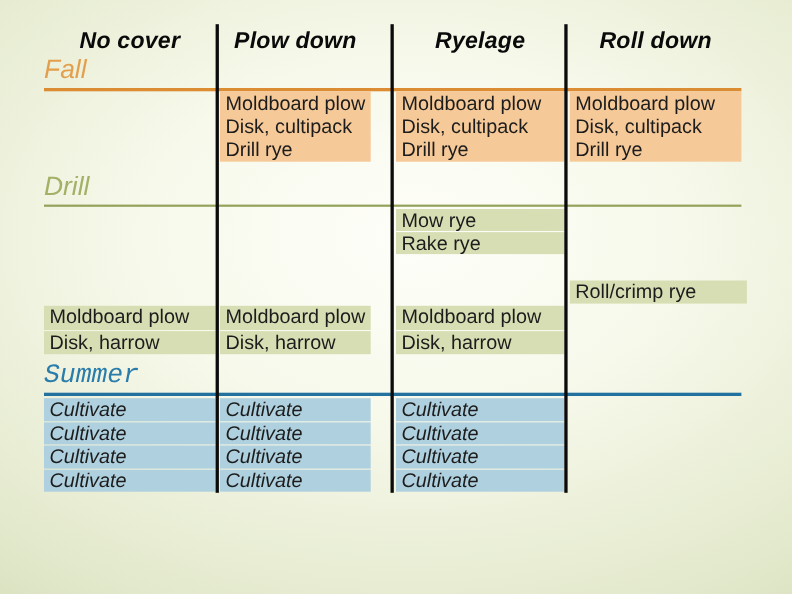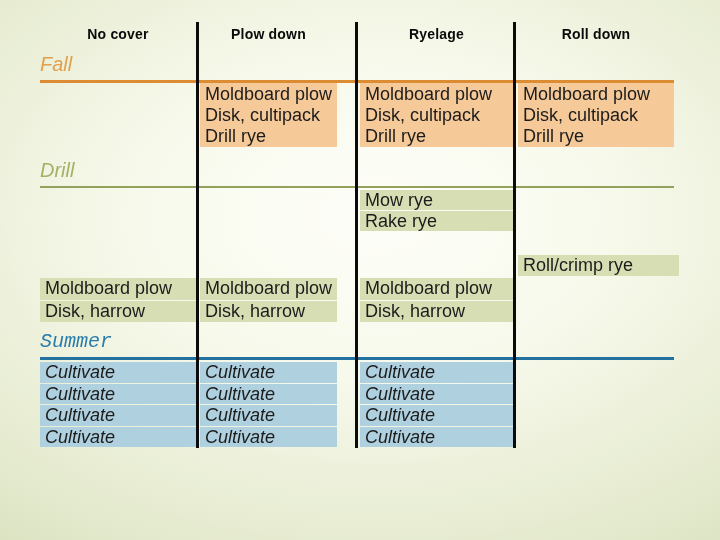--- a/index.html
+++ b/index.html
@@ -14,26 +14,27 @@
   .abs { position: absolute; }
 
   
   .col1 { left: 40px;  width: 156px; }
   .col2 { left: 200px; width: 137px; }
   .col3 { left: 360px; width: 153px; }
   .col4 { left: 518px; width: 156px; }
 
   .hdr {
     top: 26px; text-align: center;
-    font-size: 14px; font-weight: bold; color: #0a0a0a;
+    font-size: 21px; font-weight: bold; color: #0a0a0a;
     letter-spacing: 0.2px;
+    font-style: italic;
   }
 
   .season {
-    left: 40px; font-size: 20px; font-style: italic; line-height: 26px;
+    left: 40px; font-size: 24px; font-style: italic; line-height: 26px;
   }
   .season-fall   { top: 51px;  color: #E2A04F; }
   .season-spring { top: 157px; color: #A3B065; }
   .season-summer { top: 329px; color: #2A7CAB; font-family: Liberation Mono, monospace; }
 
   .rule { left: 40px; width: 634px; }
   .rule-fall   { top: 80px;  height: 3px; background: #DC8C33; }
   .rule-spring { top: 186px; height: 2px; background: #93A25A; }
   .rule-summer { top: 357px; height: 3px; background: #23719F; }
 

